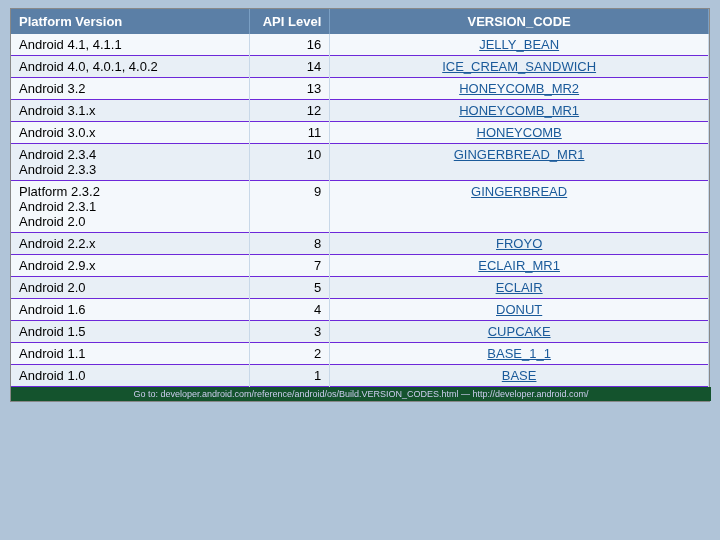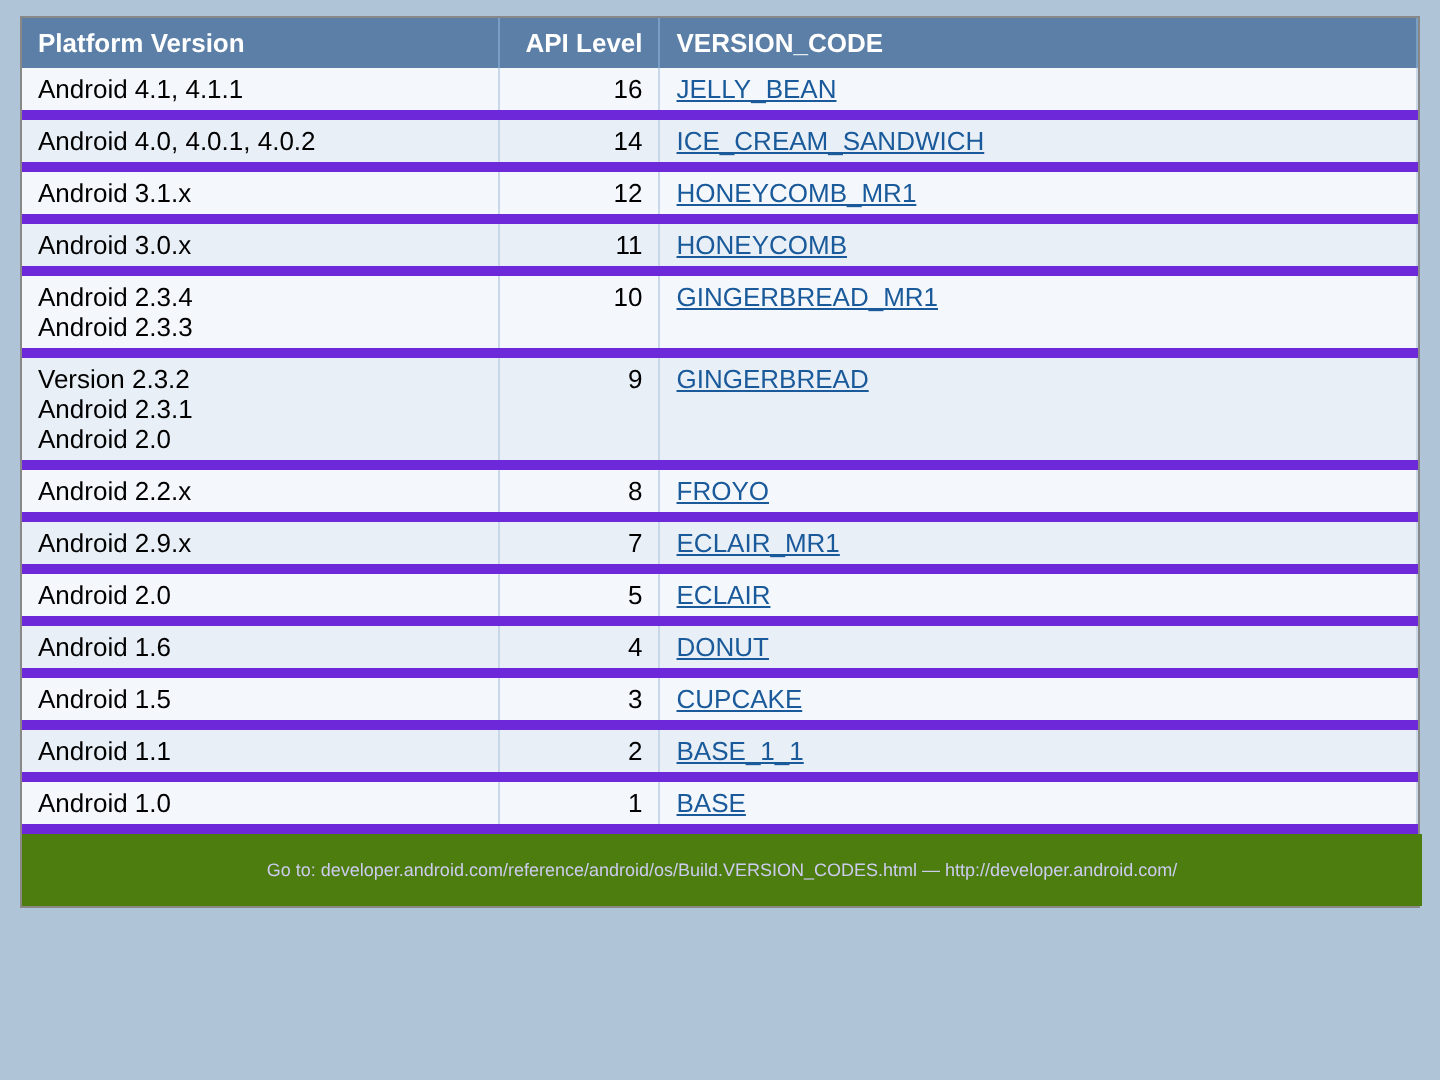--- a/index.html
+++ b/index.html
@@ -25,47 +25,47 @@
       background: #5b7fa6;
       color: #fff;
     }
     thead th {
       padding: 5px 8px;
       text-align: left;
       font-weight: bold;
       border-right: 1px solid #7a9fc4;
     }
     tbody tr {
-      border-bottom: 5px solid #6d28d9;
+      border-bottom: 1px solid #6d28d9;
       margin-left: 27px;
     }
     tbody tr:nth-child(even) {
       background: #e8eff6;
     }
     tbody tr:nth-child(odd) {
       background: #f4f8fc;
     }
     tbody td {
       padding: 3px 8px;
       border-right: 1px solid #c8d8e8;
       vertical-align: top;
     }
     .col-platform { width: 240px; }
     .col-api { width: 80px; text-align: right; }
-    .col-version { width: 380px; }
+    .col-version { width: 380px; text-align: center; }
     .version-code {
       color: #1a5a9a;
       text-decoration: underline;
     }
     .footer-bar {
-      background: #4d7c0f;
+      background: #14532d;
       color: #cce;
       font-size: 9px;
       text-align: center;
-      padding: 13px 4px;
+      padding: 2px 4px;
       width: 700px;
       margin: 0 auto;
       overflow: hidden;
       white-space: nowrap;
     }
   </style>
 </head>
 <body>
 
 <div class="table-container">
@@ -82,36 +82,41 @@
           <td class="col-platform"><span>Android 4.1, 4.1.1</span></td>
           <td class="col-api">16</td>
           <td class="col-version"><span class="version-code">JELLY_BEAN</span></td>
         </tr>
         <tr>
           <td class="col-platform"><span>Android 4.0, 4.0.1, 4.0.2</span></td>
           <td class="col-api">14</td>
           <td class="col-version"><span class="version-code">ICE_CREAM_SANDWICH</span></td>
         </tr>
         <tr>
+          <td class="col-platform"><span>Android 3.2</span></td>
+          <td class="col-api">13</td>
+          <td class="col-version"><span class="version-code">HONEYCOMB_MR2</span></td>
+        </tr>
+        <tr>
           <td class="col-platform"><span>Android 3.1.x</span></td>
           <td class="col-api">12</td>
           <td class="col-version"><span class="version-code">HONEYCOMB_MR1</span></td>
         </tr>
         <tr>
           <td class="col-platform"><span>Android 3.0.x</span></td>
           <td class="col-api">11</td>
           <td class="col-version"><span class="version-code">HONEYCOMB</span></td>
         </tr>
         <tr>
           <td class="col-platform"><span>Android 2.3.4</span><br><span>Android 2.3.3</span></td>
           <td class="col-api">10</td>
           <td class="col-version"><span class="version-code">GINGERBREAD_MR1</span></td>
         </tr>
         <tr>
-          <td class="col-platform"><span>Version 2.3.2</span><br><span>Android 2.3.1</span><br><span>Android 2.0</span></td>
+          <td class="col-platform"><span>Platform 2.3.2</span><br><span>Android 2.3.1</span><br><span>Android 2.0</span></td>
           <td class="col-api">9</td>
           <td class="col-version"><span class="version-code">GINGERBREAD</span></td>
         </tr>
         <tr>
           <td class="col-platform"><span>Android 2.2.x</span></td>
           <td class="col-api">8</td>
           <td class="col-version"><span class="version-code">FROYO</span></td>
         </tr>
         <tr>
           <td class="col-platform"><span>Android 2.9.x</span></td>

